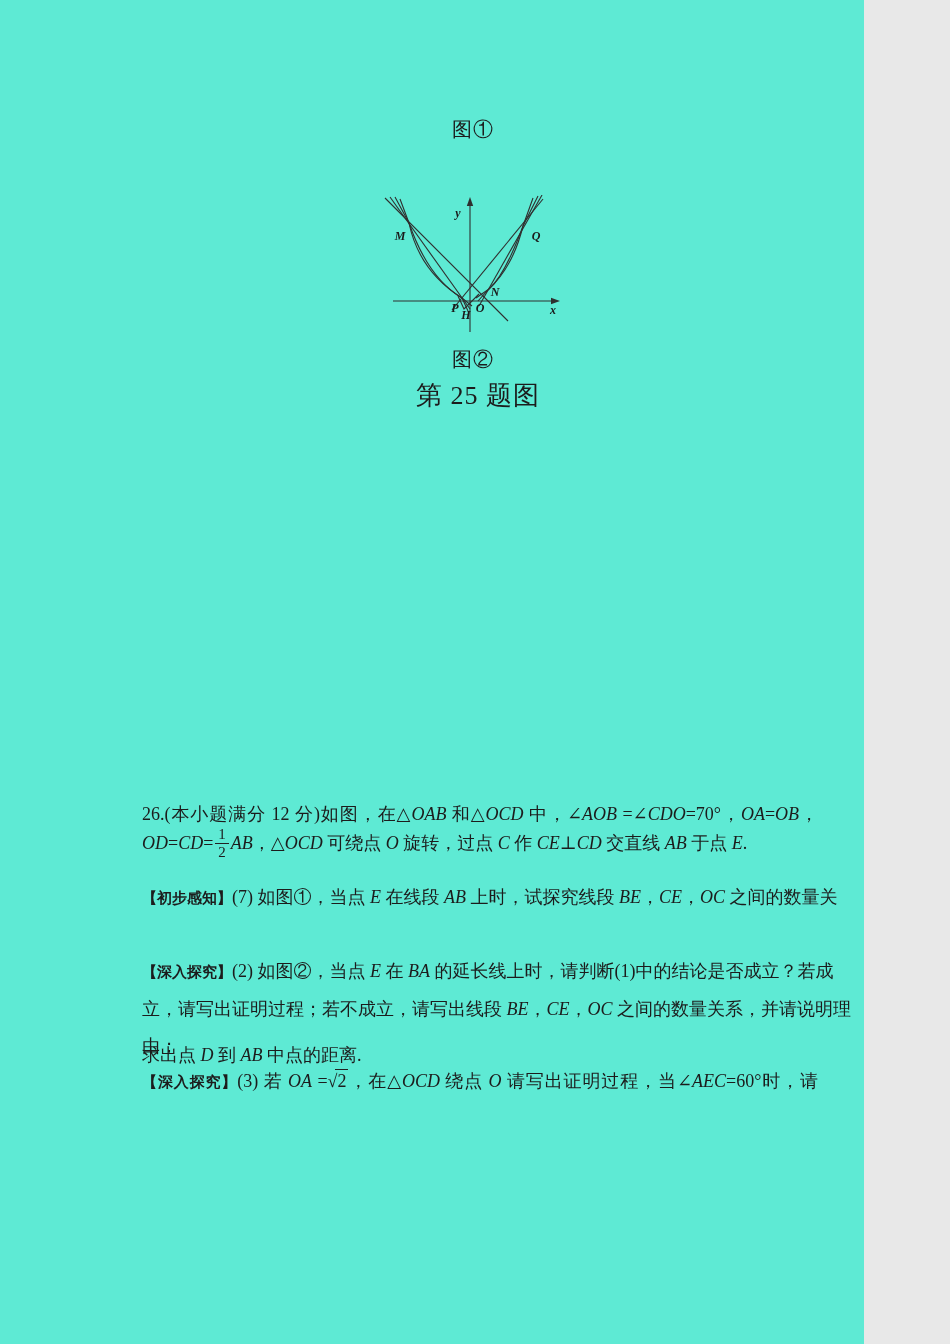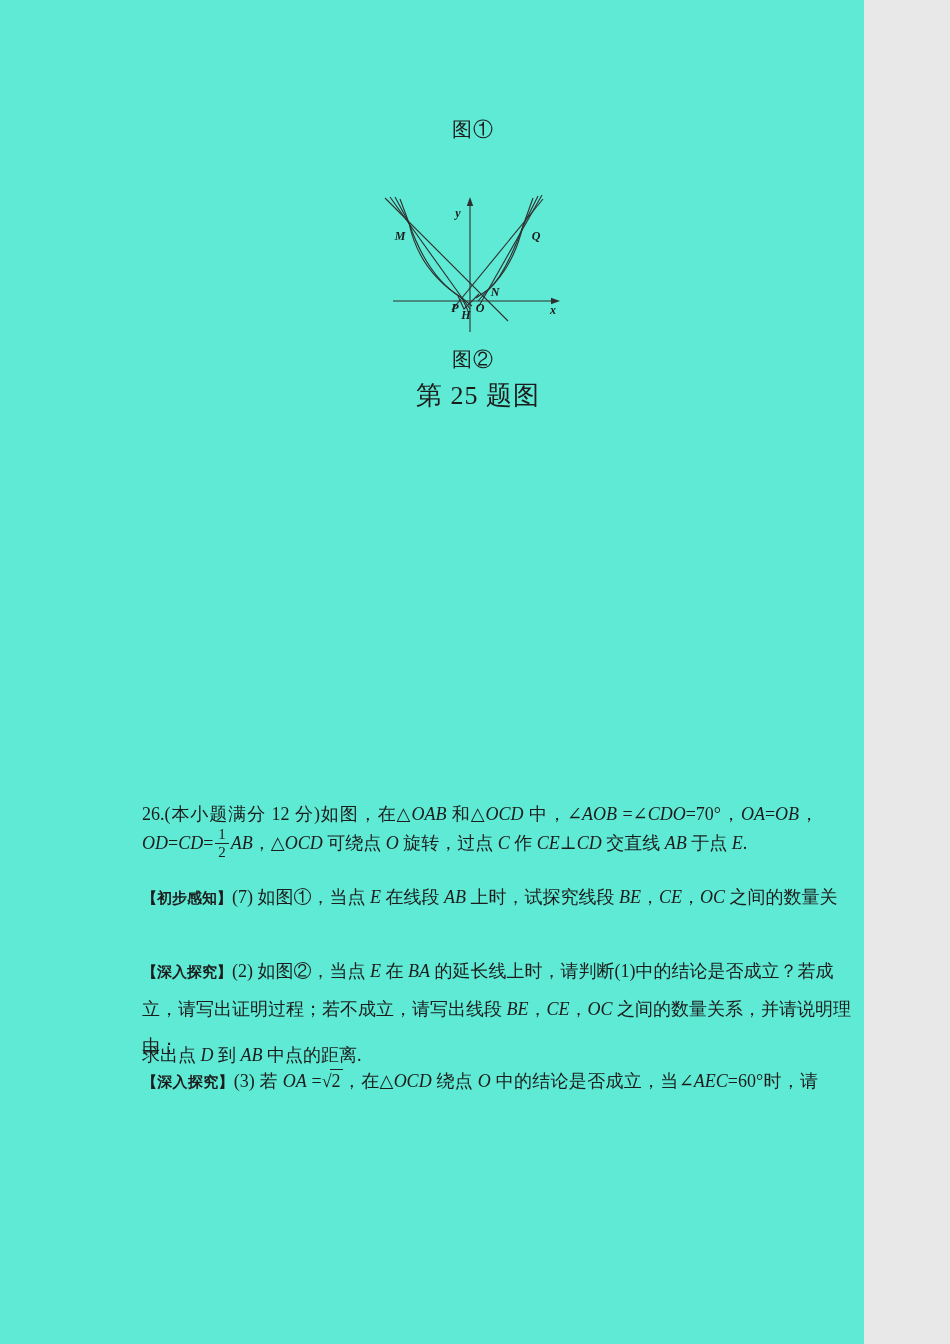--- a/index.html
+++ b/index.html
@@ -93,16 +93,16 @@
   <div class="caption" style="left:380px;top:346px;width:186px;">图②</div>
 
   <div class="caption" style="left:380px;top:378px;width:196px;font-size:26px;">第 25 题图</div>
 
   <div class="line just" style="top:799px;"><span>26.(本小题满分 12 分)如图，在△</span><span class="it">OAB</span><span> 和△</span><span class="it">OCD</span><span> 中，∠</span><span class="it">AOB</span><span> =∠</span><span class="it">CDO</span><span>=70°，</span><span class="it">OA</span><span>=</span><span class="it">OB</span><span>，</span></div>
   <div class="line" style="top:826px;"><span class="it">OD</span><span>=</span><span class="it">CD</span><span>=</span><span class="frac"><span class="num">1</span><span class="den">2</span></span><span class="it">AB</span><span>，△</span><span class="it">OCD</span><span> 可绕点 </span><span class="it">O</span><span> 旋转，过点 </span><span class="it">C</span><span> 作 </span><span class="it">CE</span><span>⊥</span><span class="it">CD</span><span> 交直线 </span><span class="it">AB</span><span> 于点 </span><span class="it">E</span><span>.</span></div>
   <div class="line just" style="top:882px;"><span class="bd">【初步感知】</span><span>(7) 如图①，当点 </span><span class="it">E</span><span> 在线段 </span><span class="it">AB</span><span> 上时，试探究线段 </span><span class="it">BE</span><span>，</span><span class="it">CE</span><span>，</span><span class="it">OC</span><span> 之间的数量关</span></div>
   <div class="line just" style="top:956px;"><span class="bd">【深入探究】</span><span>(2) 如图②，当点 </span><span class="it">E</span><span> 在 </span><span class="it">BA</span><span> 的延长线上时，请判断(1)中的结论是否成立？若成</span></div>
   <div class="line just" style="top:994px;"><span>立，请写出证明过程；若不成立，请写出线段 </span><span class="it">BE</span><span>，</span><span class="it">CE</span><span>，</span><span class="it">OC</span><span> 之间的数量关系，并请说明理</span></div>
   <div class="line" style="top:1031px;"><span>由；</span></div>
-  <div class="line just" style="top:1066px;"><span class="bd">【深入探究】</span><span>(3) 若 </span><span class="it">OA</span><span> =</span><span class="sqrt">√<span class="rcd">2</span></span><span>，在△</span><span class="it">OCD</span><span> 绕点 </span><span class="it">O</span><span> 中的结论是否成立，当∠</span><span class="it">AEC</span><span>=60°时，请</span></div>
+  <div class="line just" style="top:1066px;"><span class="bd">【深入探究】</span><span>(3) 若 </span><span class="it">OA</span><span> =</span><span class="sqrt">√<span class="rcd">2</span></span><span>，在△</span><span class="it">OCD</span><span> 绕点 </span><span class="it">O</span><span> 请写出证明过程，当∠</span><span class="it">AEC</span><span>=60°时，请</span></div>
   <div class="line" style="top:1040px;"><span>求出点 </span><span class="it">D</span><span> 到 </span><span class="it">AB</span><span> 中点的距离.</span></div>
 
 </div>
 
 </body></html>

